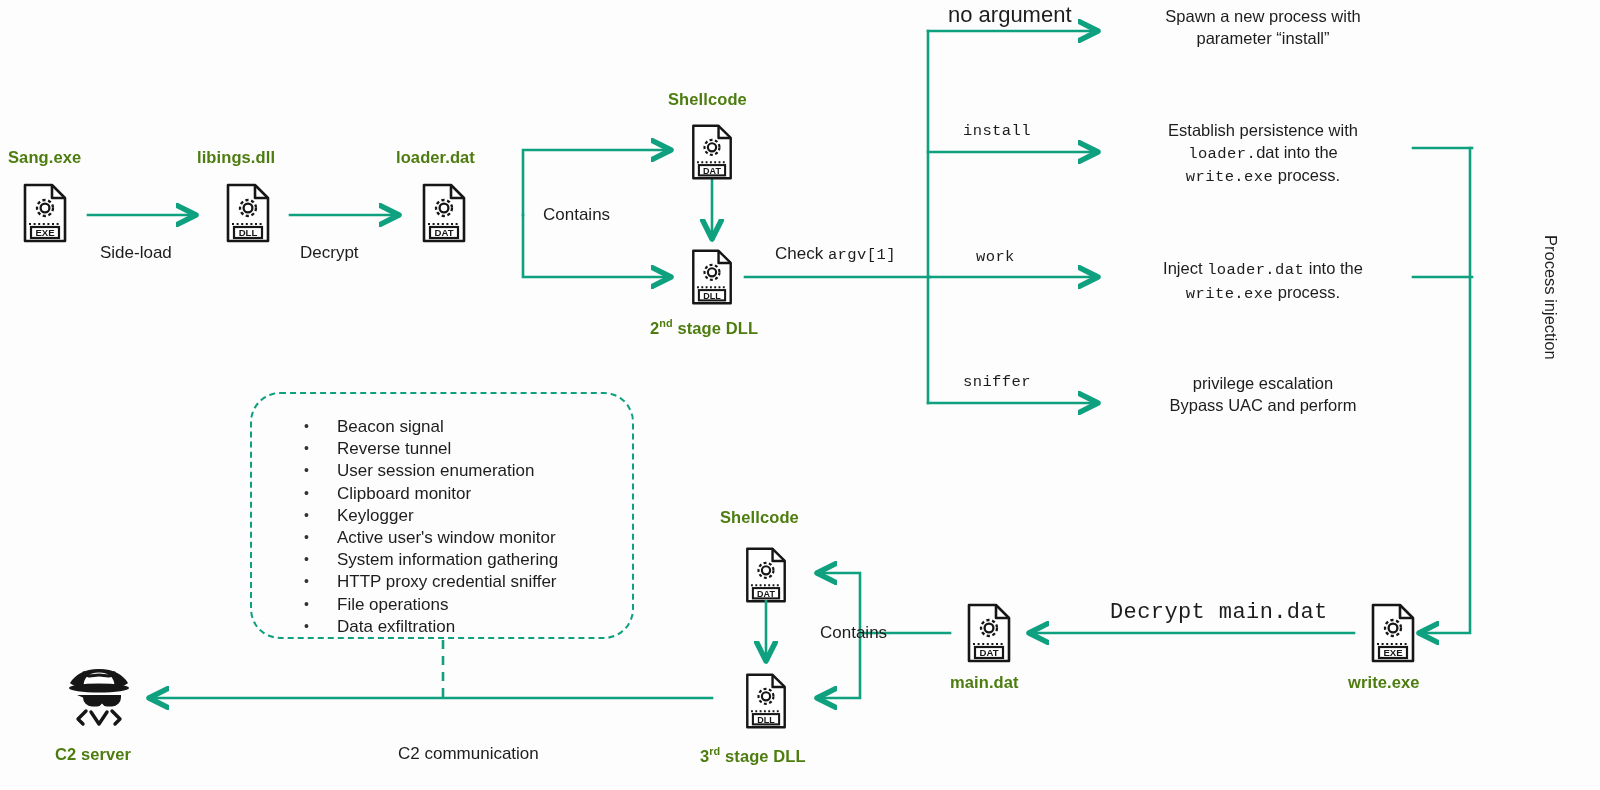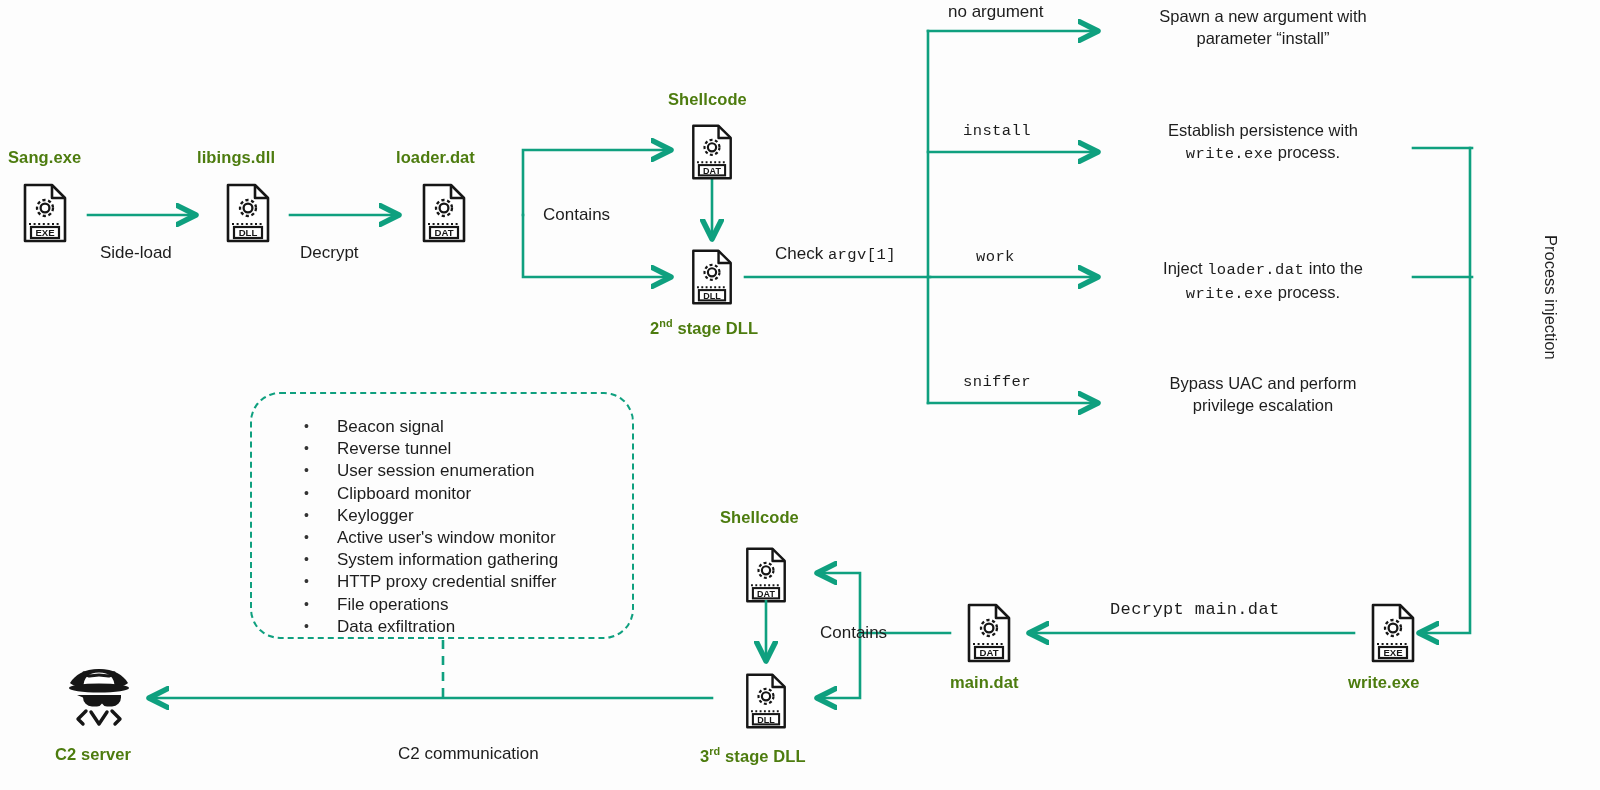--- a/index.html
+++ b/index.html
@@ -132,42 +132,43 @@
       </g>
       <path d="M7,42 H39" stroke="#161616" stroke-width="2" stroke-dasharray="2 2.6"></path>
       <rect x="9" y="45" width="28" height="11" fill="#fff" stroke="#161616" stroke-width="2.2"></rect>
       <text x="23" y="54" font-family="Liberation Sans, sans-serif" font-size="9.6" font-weight="bold" text-anchor="middle" fill="#161616">DLL</text>
     </svg>
   </div>
   <div class="nlabel" style="left:650px;top:317px;"><span>2</span><sup>nd</sup><span> stage DLL</span></div>
 
   <div class="elabel" style="left:775px;top:244px;"><span>Check </span><span class="mono">argv[1]</span></div>
 
-  <div class="elabel mono" style="left:948px;top:2px;font-family:'Liberation Sans',sans-serif;font-size:17px;letter-spacing:0;">no argument</div>
+  <div class="elabel mono" style="left:948px;top:2px;font-family:'Liberation Sans',sans-serif;font-size:22px;letter-spacing:0;">no argument</div>
   <div class="etext" style="left:1108px;top:6px;width:310px;">
-    <div><span>Spawn a new argument with</span></div>
+    <div><span>Spawn a new process with</span></div>
     <div><span>parameter “install”</span></div>
   </div>
 
   <div class="elabel mono" style="left:963px;top:122px;">install</div>
   <div class="etext" style="left:1108px;top:120px;width:310px;">
     <div><span>Establish persistence with</span></div>
+    <div><span class="mono">loader.</span><span>dat into the</span></div>
     <div><span class="mono">write.exe</span><span> process.</span></div>
   </div>
 
   <div class="elabel mono" style="left:976px;top:248px;">work</div>
   <div class="etext" style="left:1108px;top:258px;width:310px;">
     <div><span>Inject </span><span class="mono">loader.dat</span><span> into the</span></div>
     <div><span class="mono">write.exe</span><span> process.</span></div>
   </div>
 
   <div class="elabel mono" style="left:963px;top:373px;">sniffer</div>
   <div class="etext" style="left:1108px;top:373px;width:310px;">
+    <div><span>privilege escalation</span></div>
     <div><span>Bypass UAC and perform</span></div>
-    <div><span>privilege escalation</span></div>
   </div>
 
   <div class="vlabel" style="left:1560px;top:235px;">Process injection</div>
 
   <div class="caps">
     <ul>
       <li>Beacon signal</li>
       <li>Reverse tunnel</li>
       <li>User session enumeration</li>
       <li>Clipboard monitor</li>
@@ -223,21 +224,21 @@
         <circle r="4.4"></circle>
           <circle r="8" stroke-dasharray="3.2 2.6"></circle>
       </g>
       <path d="M7,42 H39" stroke="#161616" stroke-width="2" stroke-dasharray="2 2.6"></path>
       <rect x="9" y="45" width="28" height="11" fill="#fff" stroke="#161616" stroke-width="2.2"></rect>
       <text x="23" y="54" font-family="Liberation Sans, sans-serif" font-size="9.6" font-weight="bold" text-anchor="middle" fill="#161616">DAT</text>
     </svg>
   </div>
   <div class="nlabel" style="left:950px;top:673px;">main.dat</div>
 
-  <div class="elabel mono" style="left:1110px;top:600px;font-size:17px;"><span>Decrypt</span>&nbsp;<span>main.dat</span></div>
+  <div class="elabel mono" style="left:1110px;top:600px;font-size:22px;"><span>Decrypt</span>&nbsp;<span>main.dat</span></div>
 
   <div class="node" style="left:1370px;top:602px;">
     <svg class="fi" width="46" height="62" viewBox="0 0 46 62">
       <path d="M3,3 H30 L43,16 V59 H3 Z" fill="#fff" stroke="#161616" stroke-width="2.6" stroke-linejoin="round"></path>
       <path d="M30,3 V16 H43" fill="none" stroke="#161616" stroke-width="2.6" stroke-linejoin="round"></path>
       <g transform="translate(23,26)" stroke="#161616" stroke-width="2.3" fill="none">
         <circle r="4.4"></circle>
           <circle r="8" stroke-dasharray="3.2 2.6"></circle>
       </g>
       <path d="M7,42 H39" stroke="#161616" stroke-width="2" stroke-dasharray="2 2.6"></path>

